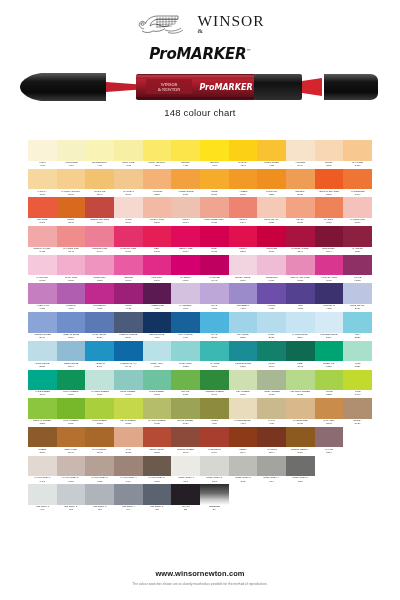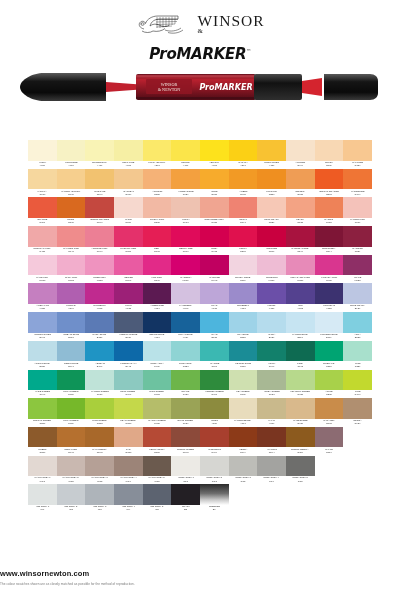--- a/index.html
+++ b/index.html
@@ -60,21 +60,21 @@
     color:#2b2b2b;white-space:nowrap;
     transform:scaleX(.96);
     font-family:"Liberation Sans",sans-serif;
   }
   .lbl .cd{
     font-size:2.4px;color:#3a3a3a;margin-top:.6px;
     font-family:"Liberation Sans",sans-serif;
   }
 
   
-  .footer{position:absolute;left:0;right:0;bottom:14px;text-align:left;}
+  .footer{position:absolute;left:0;right:0;bottom:14px;text-align:center;}
   .site{font-size:7.5px;font-weight:700;color:#161616;letter-spacing:.1px;}
   .disclaimer{margin-top:4px;font-size:3.1px;color:#7a7a7a;letter-spacing:.05px;}
 </style>
 </head>
 <body>
 
 <div class="page">
 
   <div class="header">
     <div class="brandrow">
@@ -143,20 +143,21 @@
       <text x="208" y="20" font-family="DejaVu Sans, sans-serif" font-size="8" font-weight="bold" font-style="italic" fill="#fff" text-anchor="middle">ProMARKER</text>
 
       <rect x="236" y="4" width="48" height="26" rx="2" fill="url(#blkBody)"></rect>
 
       <path d="M284 11 L304 8 L304 26 L284 23 Z" fill="#d4242e"></path>
 
       <path d="M306 4 L352 4 C357 4 360 7 360 11 L360 23 C360 27 357 30 352 30 L306 30 Z" fill="url(#capG)"></path>
     </svg>
   </div>
 
+  <div class="chart-title">148 colour chart</div>
 
   <div class="grid" id="grid">
       <div class="row">
         <div class="cell">
           <div class="swatch" style="background: rgb(251, 243, 216);"></div>
           <div class="lbl">
             <div class="nm">IVORY</div>
             <div class="cd">Y519</div>
           </div>
         </div>

